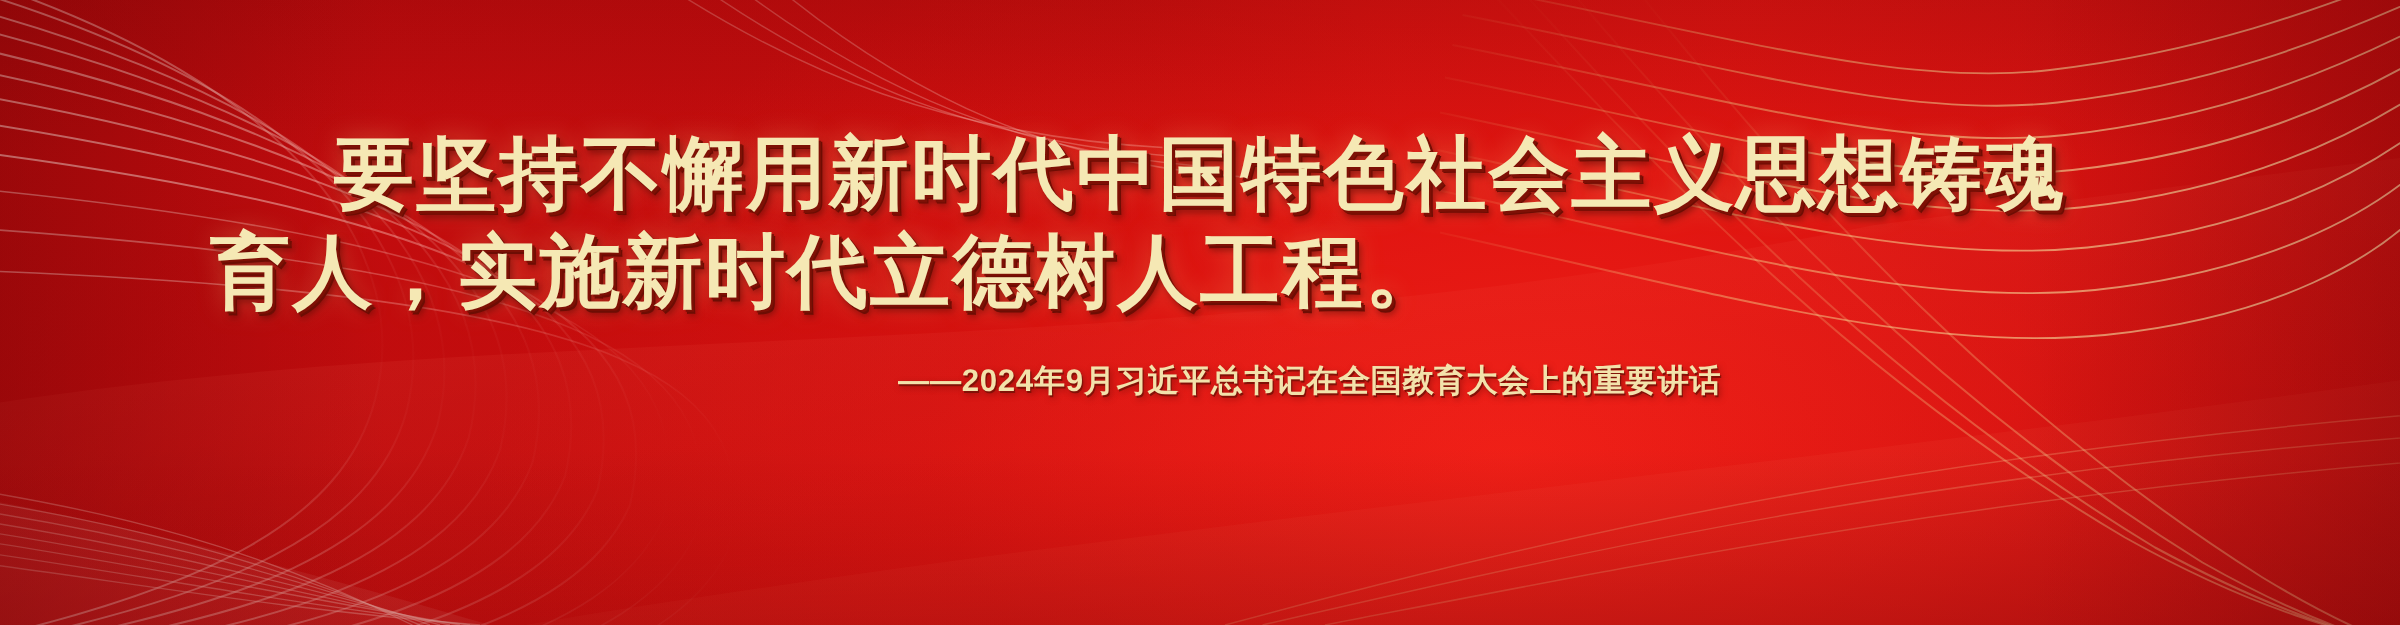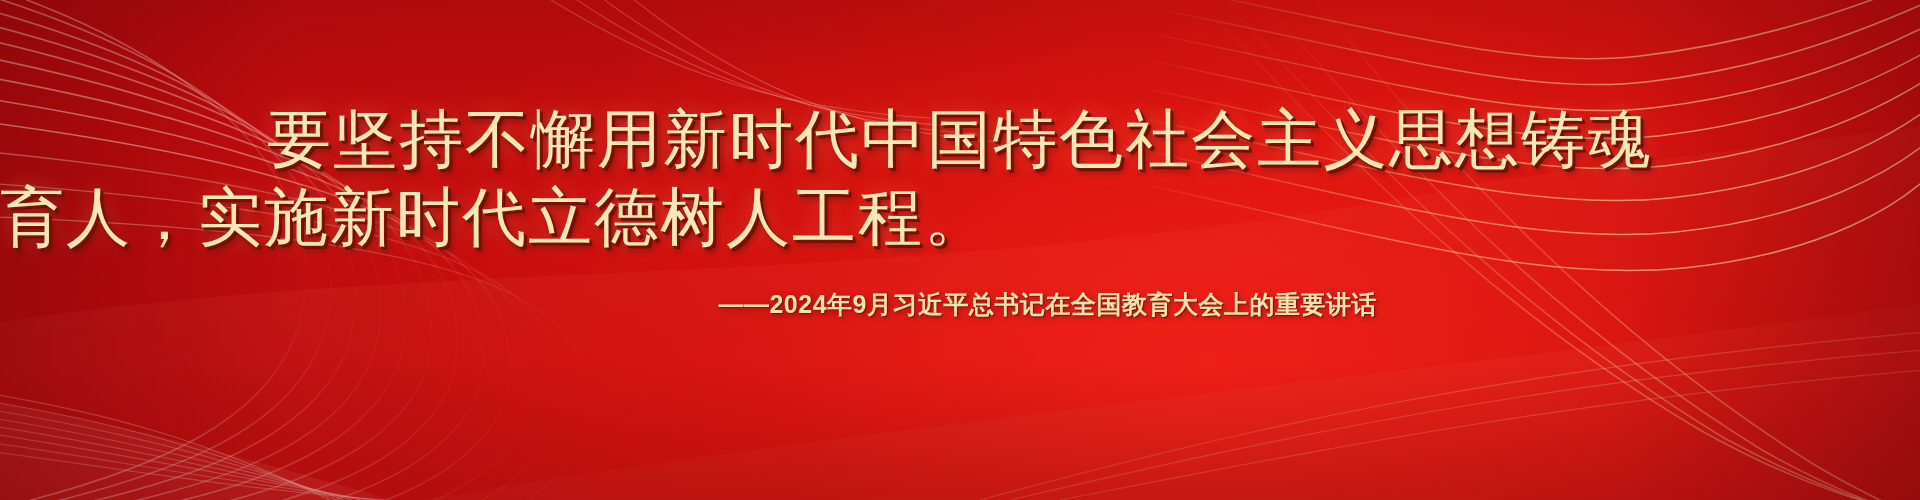--- a/index.html
+++ b/index.html
@@ -35,34 +35,34 @@
     left: 0; top: 0;
     width: 1920px;
     height: 500px;
   }
 
   .headline {
     position: absolute;
     left: 0;
     width: 1920px;
     text-align: center;
-    font-weight: 400;
+    font-weight: 700;
     font-size: 64px;
     letter-spacing: 2px;
     line-height: 1.12;
     white-space: nowrap;
     color: #f5e8b4;
     text-shadow:
        2px 2px 0 #7e1005,
        3px 3px 0 #6d0d04,
        4px 5px 6px rgba(90,8,3,0.60),
        0 0 22px rgba(255,224,140,0.30);
   }
   .headline.l1 { top: 104px; }
-  .headline.l2 { top: 182px; text-align: left; box-sizing: border-box; }
+  .headline.l2 { top: 182px; text-align: left; padding-left: 168px; box-sizing: border-box; }
 
   .attribution {
     position: absolute;
     top: 288px;
     left: 17px;
     width: 1920px;
     box-sizing: border-box;
     padding-right: 560px;
     text-align: right;
     font-size: 25px;

